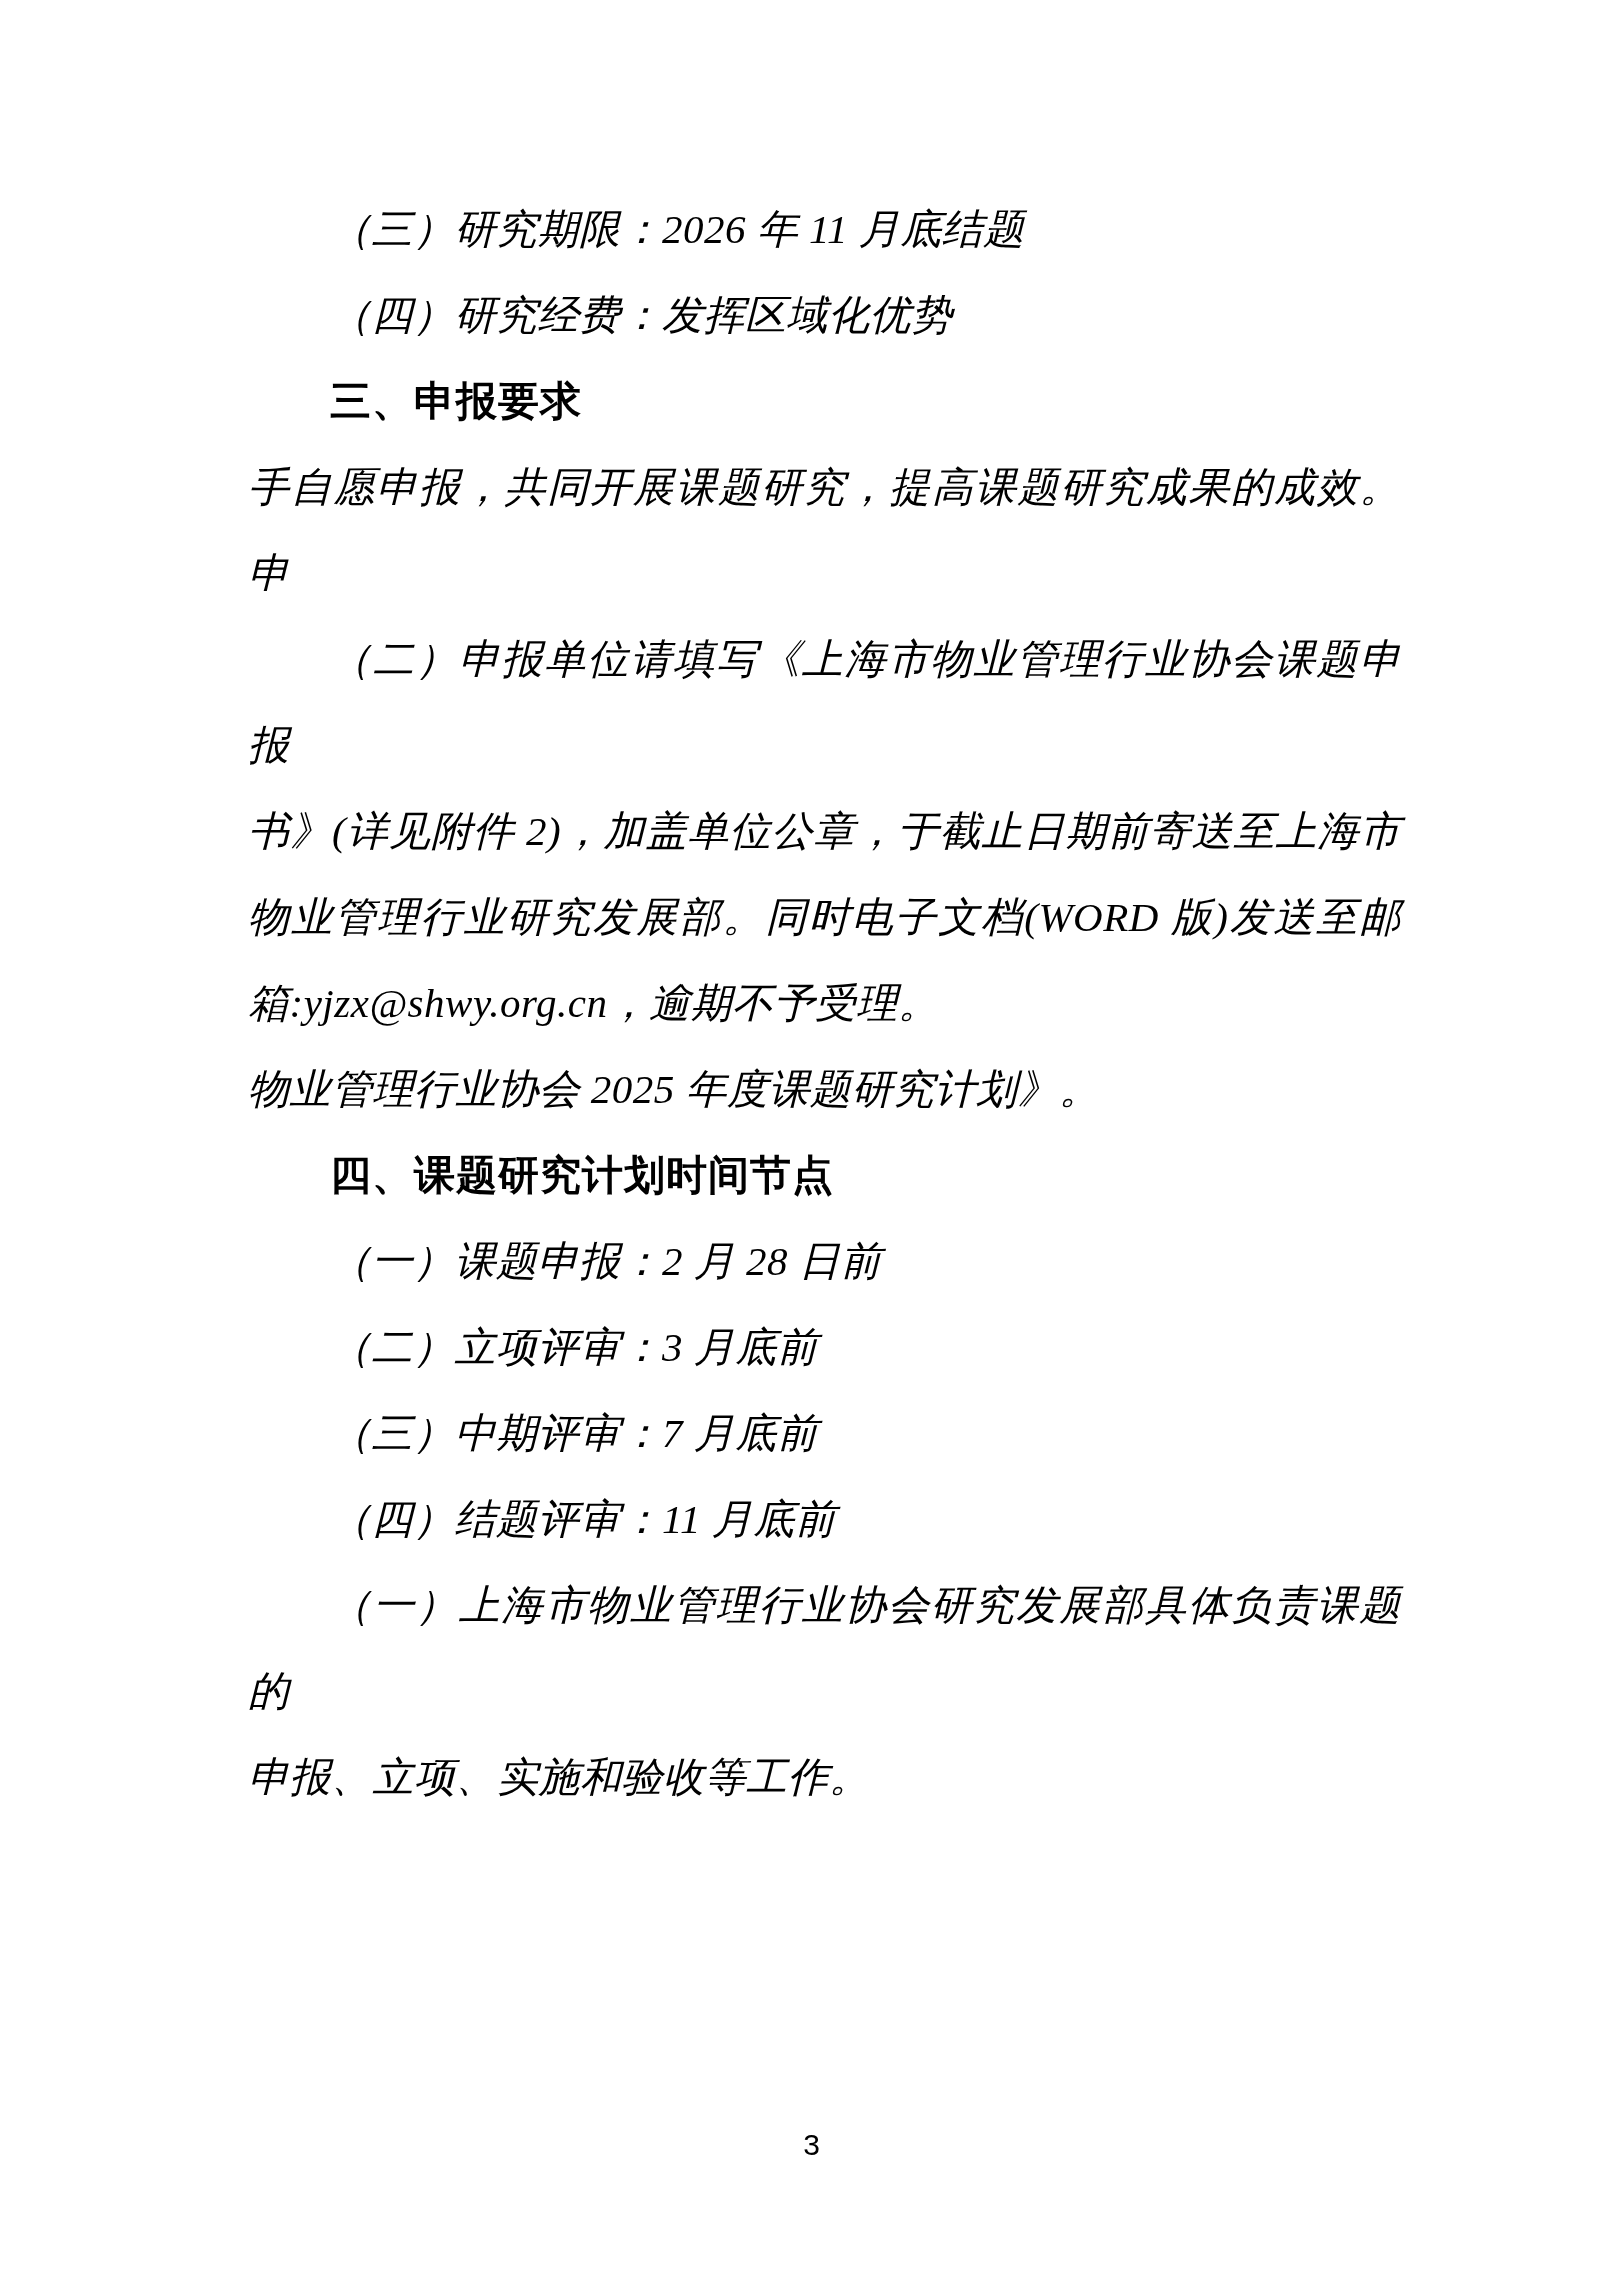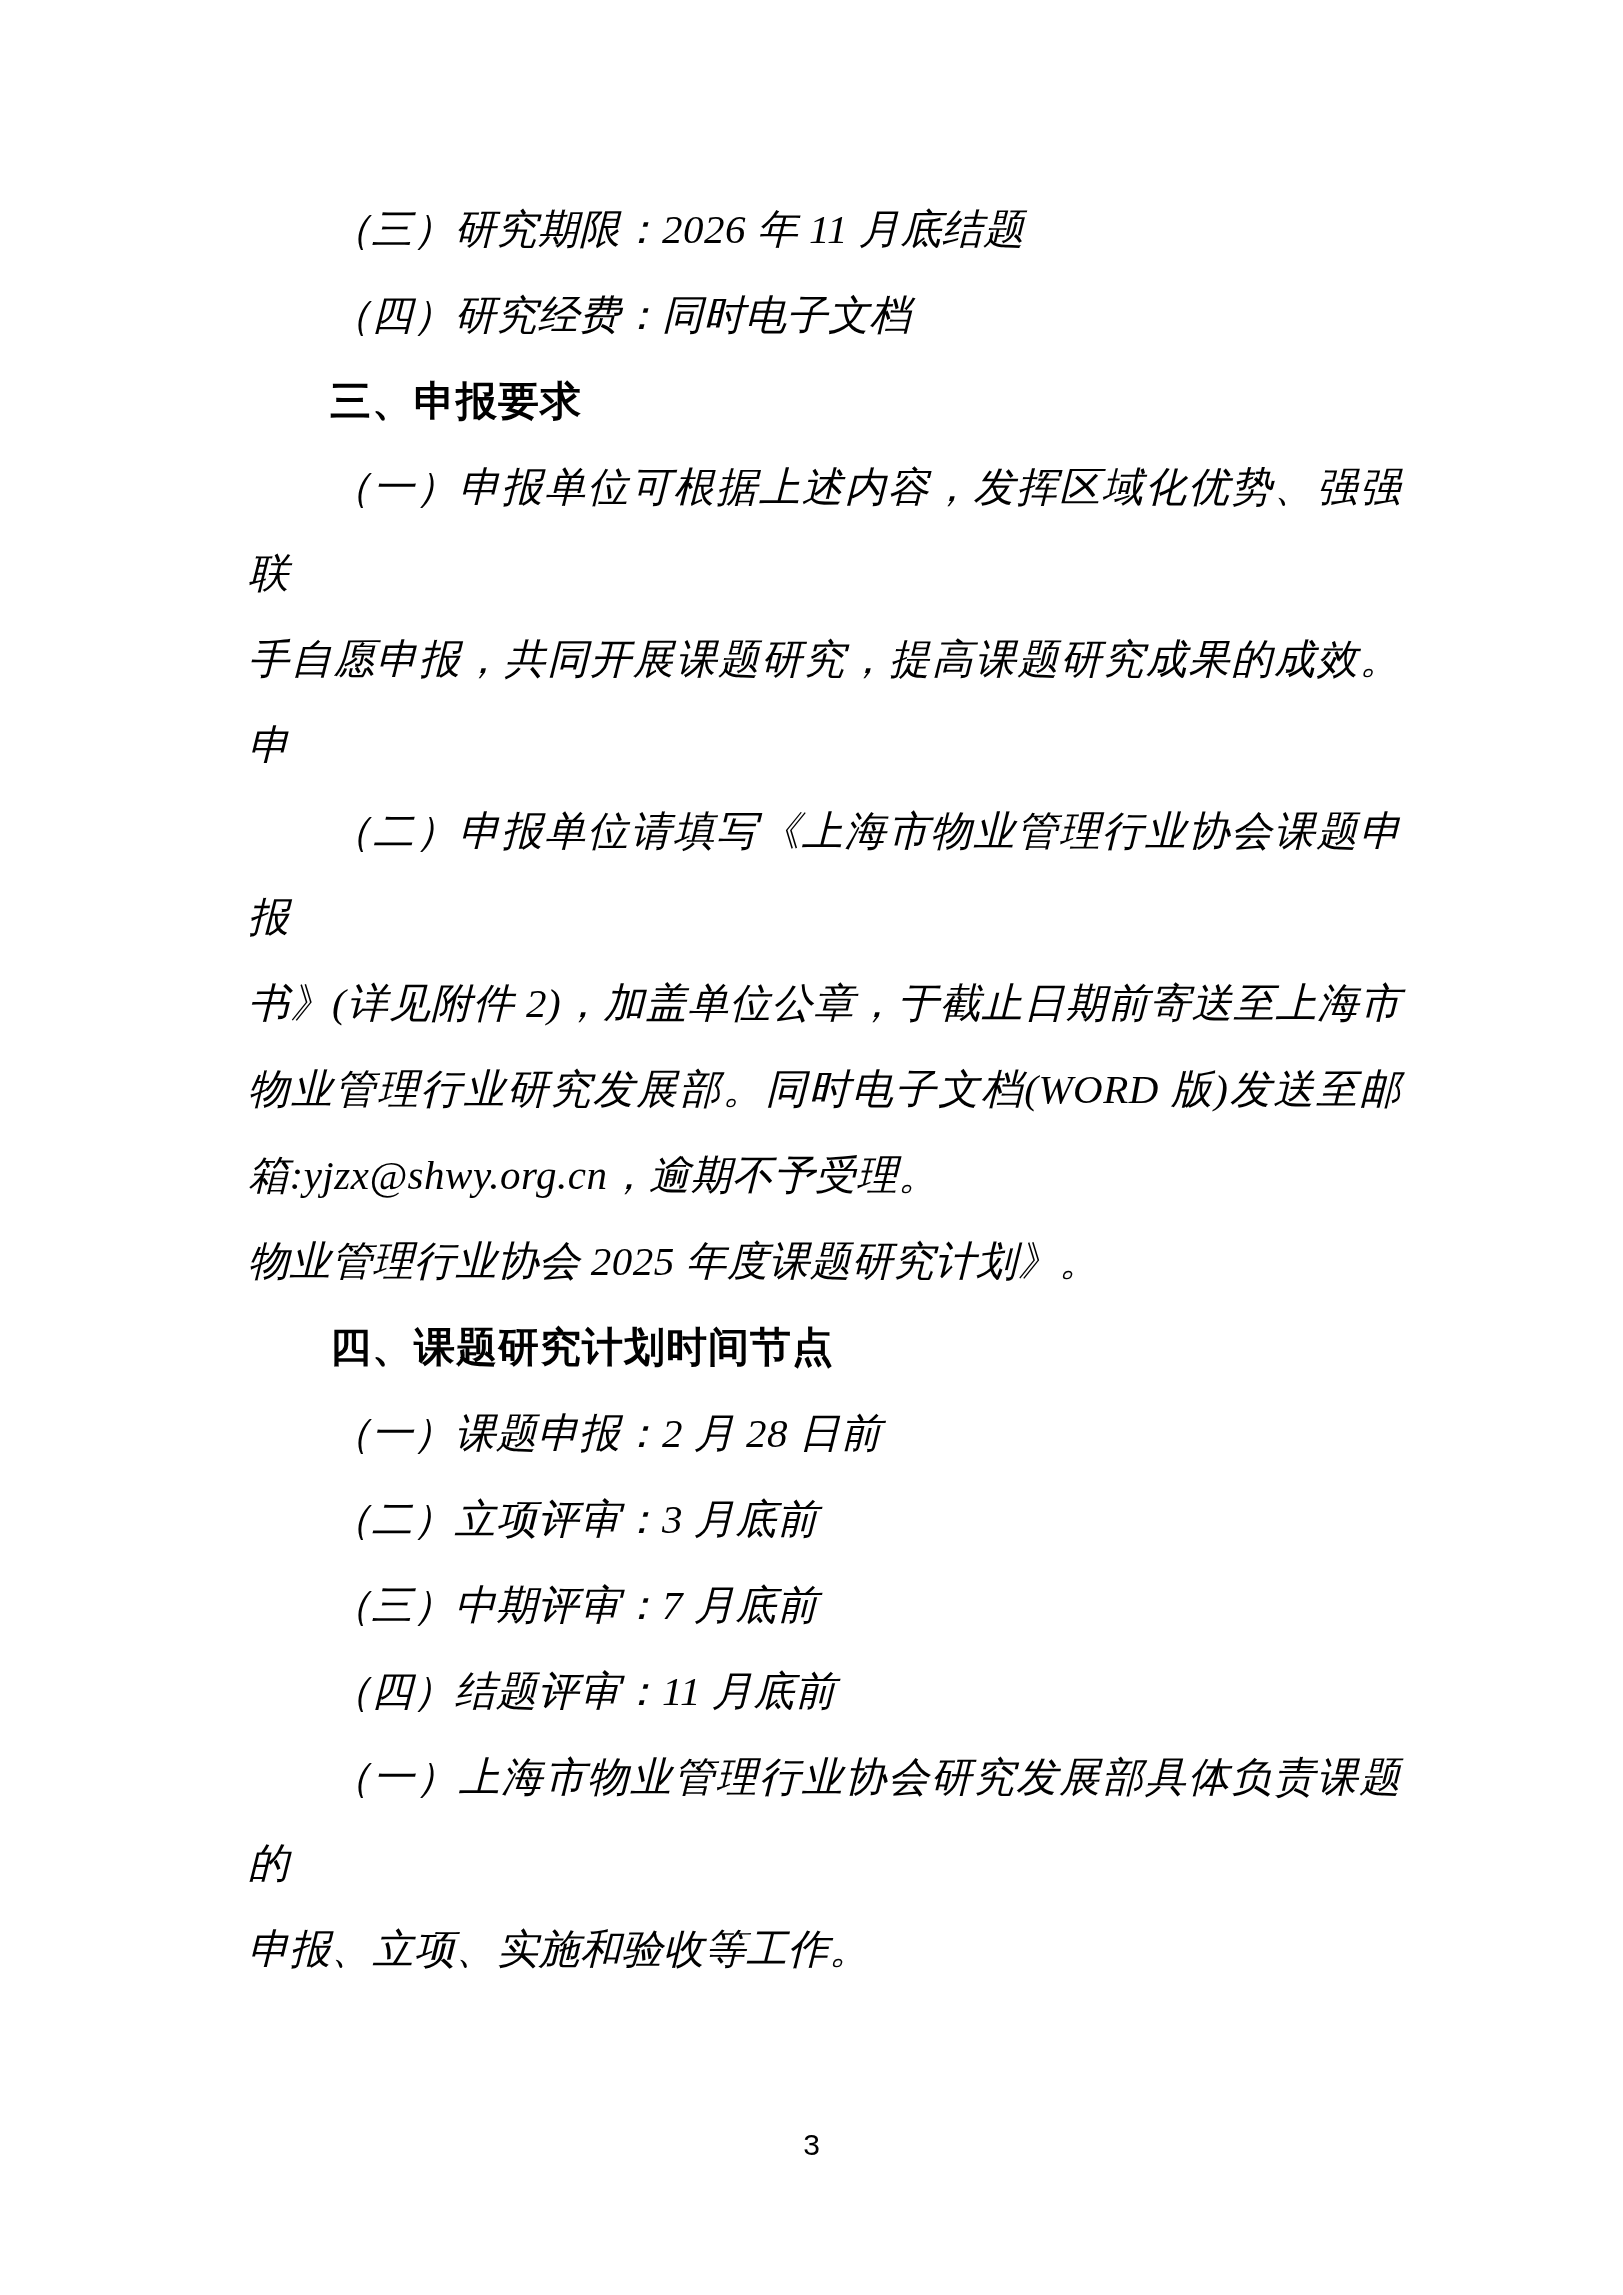--- a/index.html
+++ b/index.html
@@ -55,23 +55,22 @@
     font-family: "Liberation Sans", "DejaVu Sans", sans-serif;
     color: #000000;
   }
 </style>
 </head>
 <body>
 
 <div class="page">
   <div class="content">
     <div class="line indent">（三）研究期限：2026 年 11 月底结题</div>
-    <div class="line indent">（四）研究经费：同时电子文档</div>
+    <div class="line indent">（四）研究经费：发挥区域化优势</div>
     <div class="line heading indent">三、申报要求</div>
-    <div class="line indent fill">（一）申报单位可根据上述内容，发挥区域化优势、强强联</div>
     <div class="line fill">手自愿申报，共同开展课题研究，提高课题研究成果的成效。申</div>
     <div class="line indent fill">（二）申报单位请填写《上海市物业管理行业协会课题申报</div>
     <div class="line fill">书》(详见附件 2)，加盖单位公章，于截止日期前寄送至上海市</div>
     <div class="line fill">物业管理行业研究发展部。同时电子文档(WORD 版)发送至邮</div>
     <div class="line">箱:yjzx@shwy.org.cn，逾期不予受理。</div>
     <div class="line">物业管理行业协会 2025 年度课题研究计划》。</div>
     <div class="line heading indent">四、课题研究计划时间节点</div>
     <div class="line indent">（一）课题申报：2 月 28 日前</div>
     <div class="line indent">（二）立项评审：3 月底前</div>
     <div class="line indent">（三）中期评审：7 月底前</div>

